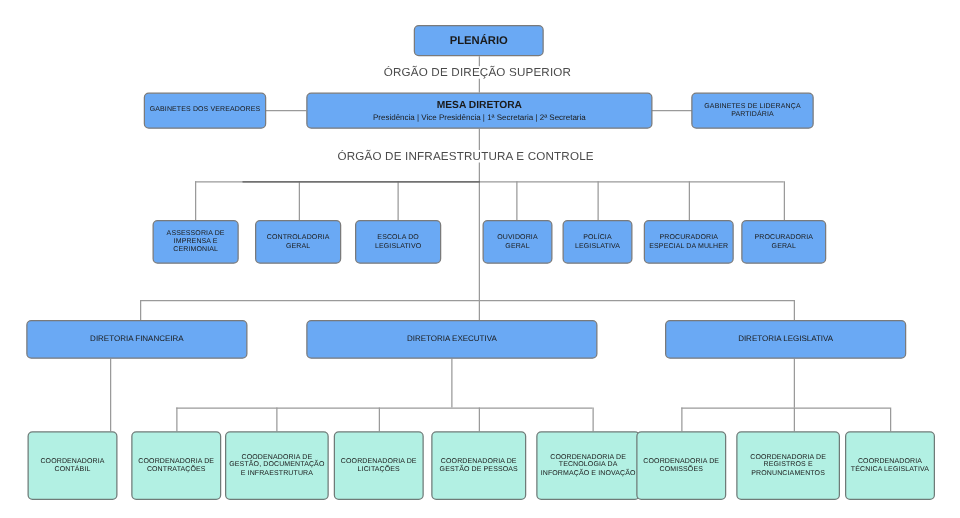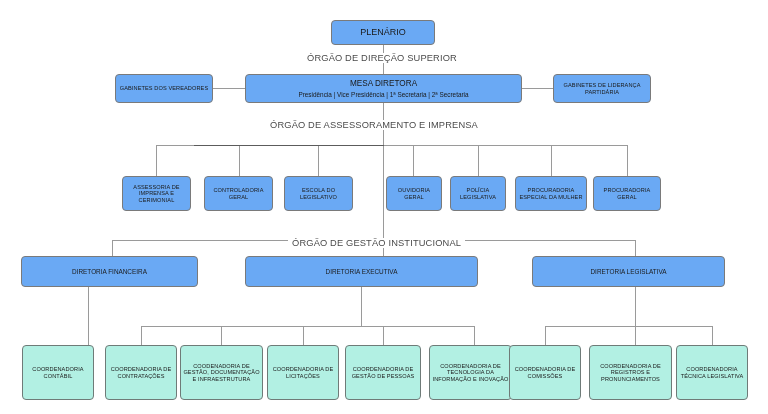--- a/index.html
+++ b/index.html
@@ -35,21 +35,21 @@
     background: #6AA9F4;
     border-color: #7a7a7a;
   }
   .node.teal {
     background: #B2F0E3;
     border-color: #6f7b78;
   }
   .node .lbl { display: block; width: 100%; }
   .node .sub { display: block; width: 100%; font-weight: normal; }
 
-  .t-title { font-weight: normal; }
+  .t-title { font-weight: bold; }
   .t-sm { font-size: 5.6px; letter-spacing: .1px; }
   .t-md { font-size: 6.4px; }
   .t-lg { font-size: 8.2px; }
   .t-xl { font-size: 9px; }
 
   .band {
     position: absolute;
     font-size: 9.3px;
     color: #4a4a4a;
     white-space: nowrap;
@@ -108,22 +108,21 @@
   <div class="ln v" style="left:383px; top:326px; height:19px;"></div>
   <div class="ln v" style="left:474px; top:326px; height:19px;"></div>
 
   <div class="ln v" style="left:635px; top:287px; height:39px;"></div>
   <div class="ln h" style="left:545px; top:326px; width:167px;"></div>
   <div class="ln v" style="left:545px; top:326px; height:19px;"></div>
   <div class="ln v" style="left:635px; top:326px; height:19px;"></div>
   <div class="ln v" style="left:712px; top:326px; height:19px;"></div>
 
   <div class="band" style="left:303px; top:53px;text-align:center;">ÓRGÃO DE DIREÇÃO SUPERIOR</div>
-  <div class="band" style="left:266px; top:120px;">ÓRGÃO DE ASSESSORAMENTO E IMPRENSA</div>
-  <div class="band" style="left:288px; top:238px;">ÓRGÃO DE GESTÃO INSTITUCIONAL</div>
+  <div class="band" style="left:266px; top:120px;">ÓRGÃO DE INFRAESTRUTURA E CONTROLE</div>
 
   <div class="node blue t-xl t-title" style="left:331px; top:20px; width:104px; height:25px;">
     <span class="lbl">PLENÁRIO</span>
   </div>
 
   <div class="node blue t-sm" style="left:115px; top:74px; width:98px; height:29px;">
     <span class="lbl">GABINETES DOS VEREADORES</span>
   </div>
 
   <div class="node blue" style="left:245px; top:74px; width:277px; height:29px; flex-direction:column; justify-content:center;text-align:center;">

